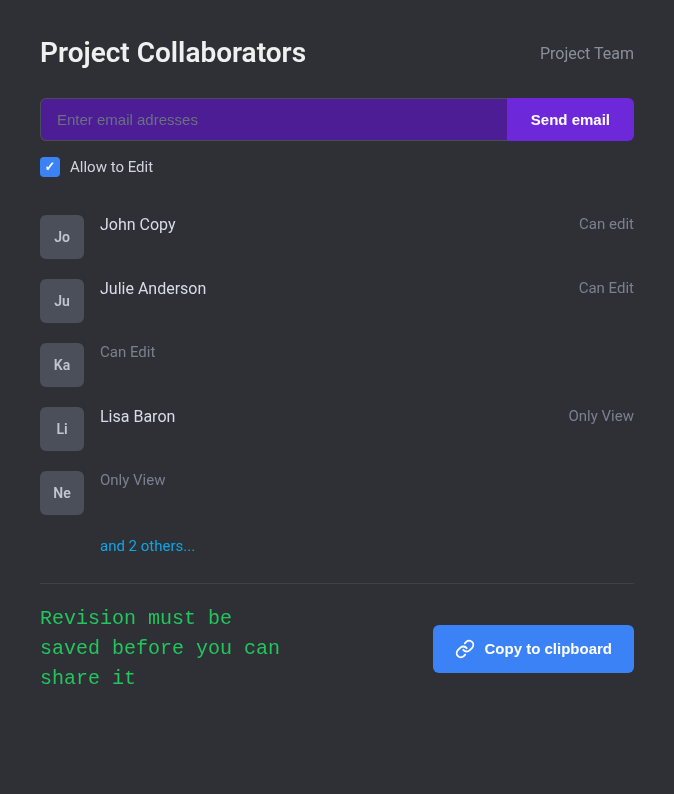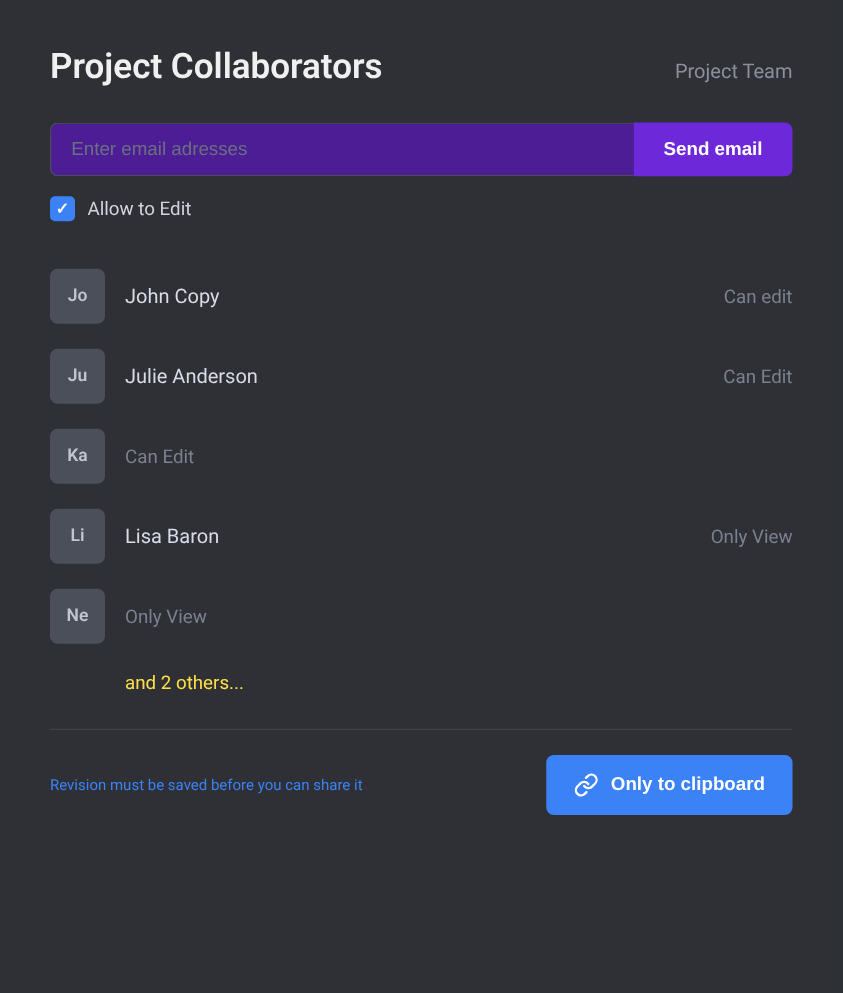--- a/index.html
+++ b/index.html
@@ -21,21 +21,21 @@
 
     .panel {
       width: 674px;
       min-height: 794px;
       background-color: #2e3035;
       padding: 36px 40px 36px 40px;
     }
 
     .header {
       display: flex;
-      align-items: center;
+      align-items: flex-start;
       justify-content: space-between;
       margin-bottom: 28px;
     }
 
     .title {
       font-size: 28px;
       font-weight: 600;
       color: #f0f0f0;
       line-height: 1.2;
     }
@@ -113,21 +113,21 @@
 
     .collaborators-list {
       display: flex;
       flex-direction: column;
       gap: 0;
       margin-bottom: 4px;
     }
 
     .collaborator-row {
       display: flex;
-      align-items: center;
+      align-items: flex-start;
       padding: 10px 0;
     }
 
     .avatar {
       width: 44px;
       height: 44px;
       background-color: #4a4f5a;
       border-radius: 6px;
       display: flex;
       align-items: center;
@@ -145,21 +145,21 @@
       flex: 1;
     }
 
     .collaborator-role {
       font-size: 15px;
       color: #7a8090;
     }
 
     .others-text {
       font-size: 15px;
-      color: #fde047;
+      color: #0ea5e9;
       padding: 8px 0 8px 60px;
     }
 
     .divider {
       height: 1px;
       background-color: #3f4248;
       margin: 20px 0;
     }
 
     .share-section {
@@ -174,24 +174,25 @@
     }
 
     .share-footer {
       display: flex;
       align-items: center;
       justify-content: space-between;
       gap: 20px;
     }
 
     .share-description {
-      font-size: 12px;
-      color: #3b82f6;
+      font-size: 20px;
+      color: #22c55e;
       line-height: 1.5;
       max-width: 260px;
+      font-family: Liberation Mono, monospace;
     }
 
     .copy-btn {
       background-color: #3b82f6;
       color: #fff;
       border: none;
       border-radius: 6px;
       padding: 14px 22px;
       font-size: 15px;
       font-weight: 600;
@@ -261,18 +262,18 @@
   <div class="divider"></div>
 
   <div class="share-section">
     <div class="share-footer">
       <p class="share-description">Revision must be saved before you can share it</p>
       <button class="copy-btn">
         <svg class="copy-icon" viewBox="0 0 24 24" fill="none" stroke="white" stroke-width="2.2" stroke-linecap="round" stroke-linejoin="round">
           <path d="M10 13a5 5 0 0 0 7.54.54l3-3a5 5 0 0 0-7.07-7.07l-1.72 1.71"></path>
           <path d="M14 11a5 5 0 0 0-7.54-.54l-3 3a5 5 0 0 0 7.07 7.07l1.71-1.71"></path>
         </svg>
-        <span>Only to clipboard</span>
+        <span>Copy to clipboard</span>
       </button>
     </div>
   </div>
 
 </div>
 
 </body></html>

